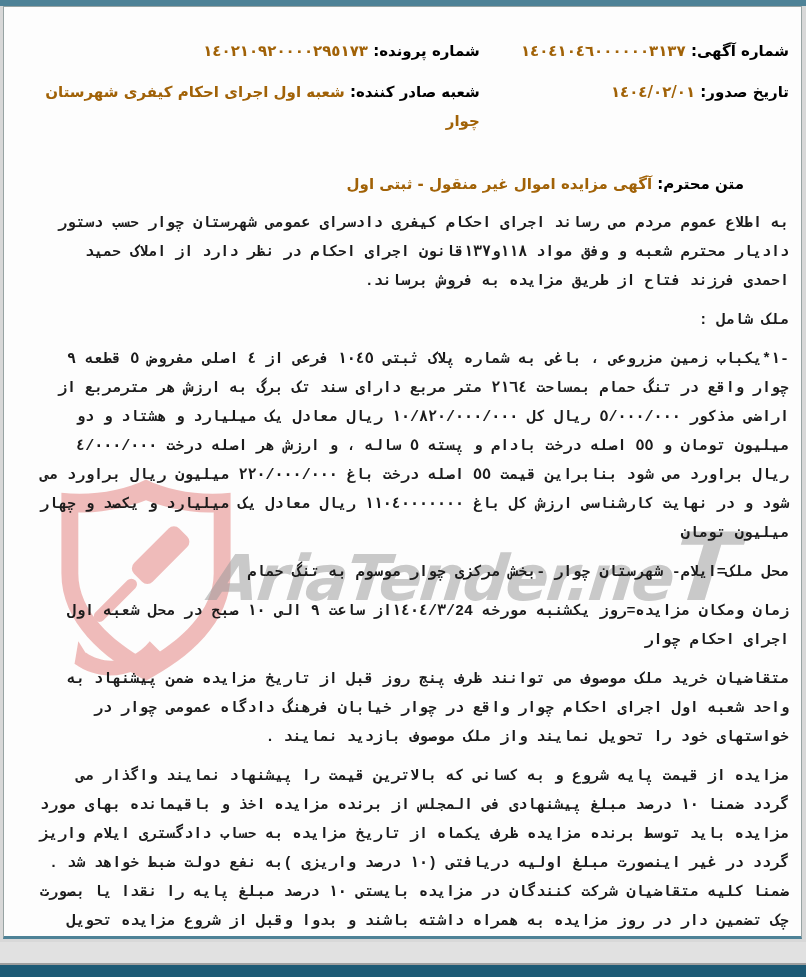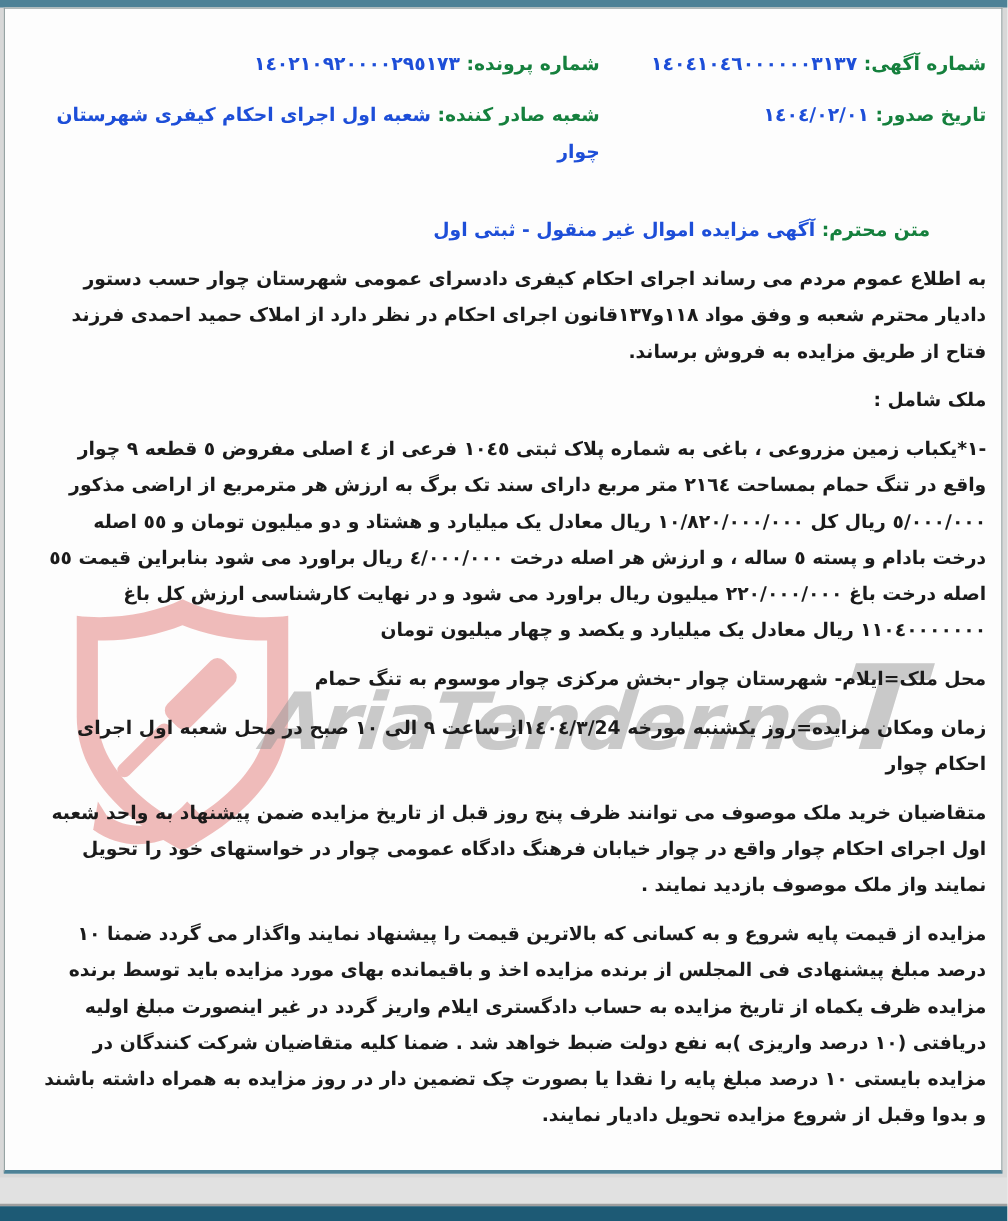--- a/index.html
+++ b/index.html
@@ -56,24 +56,24 @@
     font-weight:bold;
     font-size:15px;
     line-height:29px;
   }
   .hdr-grid {
     display:grid;
     grid-template-columns:40% 60%;
     row-gap:12px;
     margin-bottom:34px;
   }
-  .lbl { color:#15803d; }
-  .val { color:#1d4ed8;margin-top:30px; }
+  .lbl { color:#000000; }
+  .val { color:#a16207;margin-top:30px; }
   .subject-row, .title-row { margin:0 45px 10px 0; }
-  .content p { margin:0 0 10px 16px; }
+  .content p { margin:0 0 10px 16px;font-family:Liberation Mono, monospace; }
 </style>
 </head>
 <body>
 
 <div class="top-bar"></div>
 
 <div class="doc">
 
   <div class="wm-layer">
     <svg class="wm-logo" viewBox="0 0 100 112">

